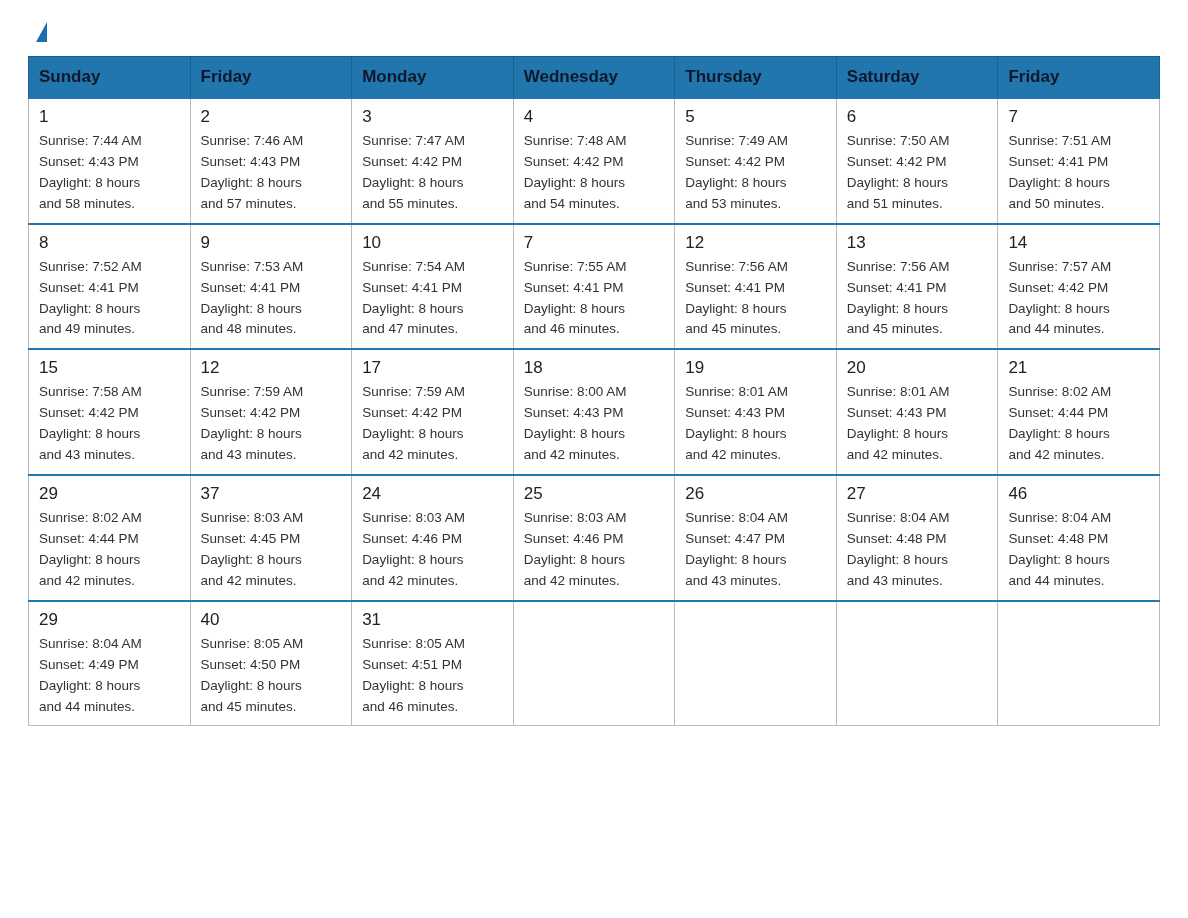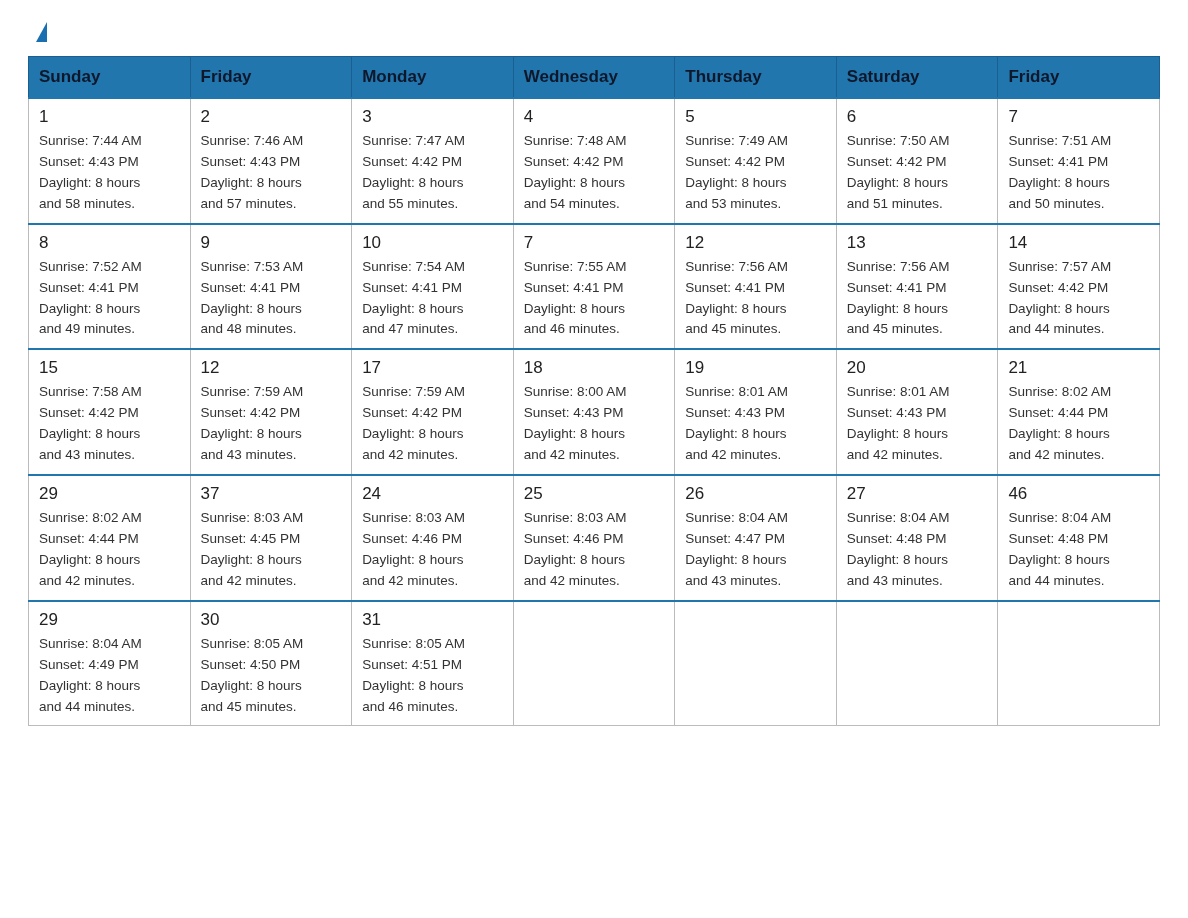--- a/index.html
+++ b/index.html
@@ -388,21 +388,21 @@
         <td>
         <span class="day-num">29</span>
         <div class="day-info">
           Sunrise: 8:04 AM<br>
           Sunset: 4:49 PM<br>
           Daylight: 8 hours<br>
           and 44 minutes.
         </div>
       </td>
         <td>
-        <span class="day-num">30</span>
+        <span class="day-num">40</span>
         <div class="day-info">
           Sunrise: 8:05 AM<br>
           Sunset: 4:50 PM<br>
           Daylight: 8 hours<br>
           and 45 minutes.
         </div>
       </td>
         <td>
         <span class="day-num">31</span>
         <div class="day-info">

